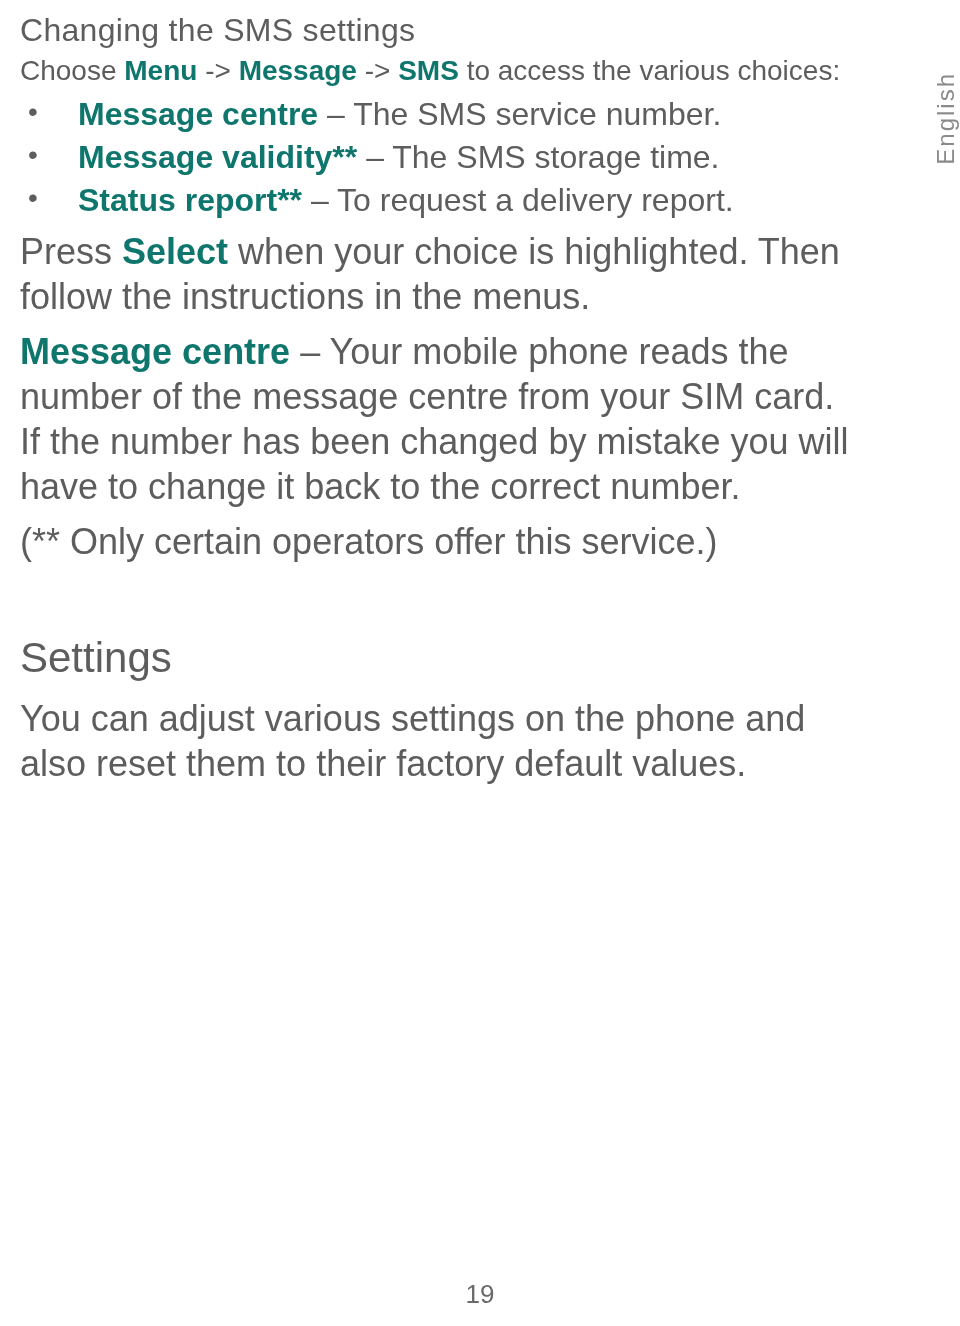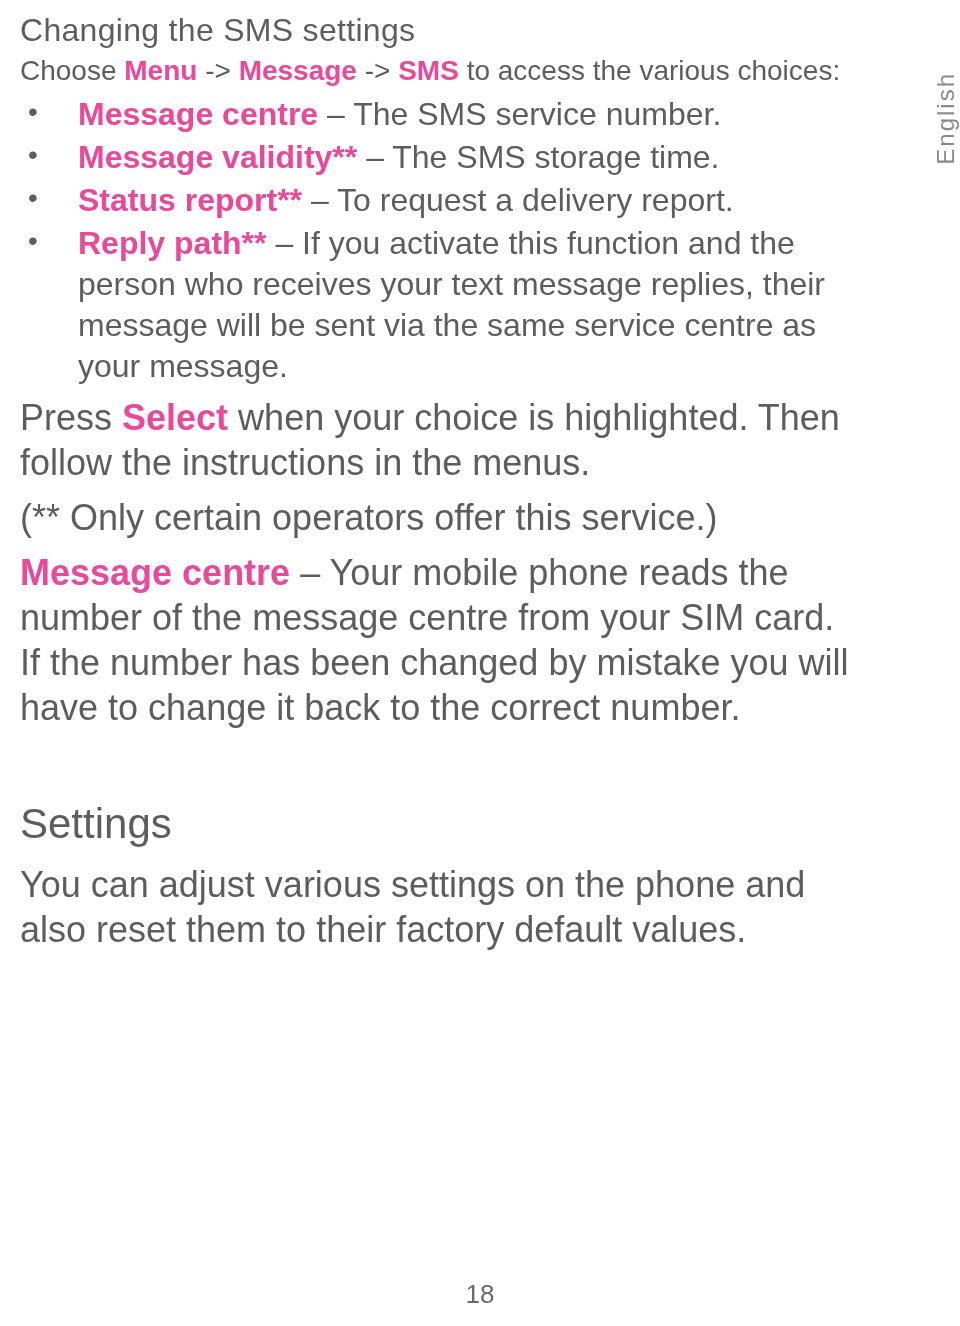--- a/index.html
+++ b/index.html
@@ -69,21 +69,21 @@
     margin: 0 0 2px 0;
   }
   ul.bullets li::before {
     content: "•";
     position: absolute;
     left: 8px;
     top: 0;
     font-size: 28px;
     color: #5d5d5d;
   }
-  .b { font-weight: 600; color: #ec4899; }
+  .b { font-weight: 600; color: #0f766e; }
   .page-number {
     position: absolute;
     bottom: 16px;
     left: 0;
     width: 960px;
     text-align: center;
     font-size: 26px;
     color: #6a6a6a;
   }
 </style>
@@ -103,35 +103,32 @@
   <ul class="bullets">
     <li>
       <span class="b">Message centre</span><span> – The SMS service number.</span>
     </li>
     <li>
       <span class="b">Message validity**</span><span> – The SMS storage time.</span>
     </li>
     <li>
       <span class="b">Status report**</span><span> – To request a delivery report.</span>
     </li>
-    <li>
-      <span class="b">Reply path**</span><span> – If you activate this function and the person who receives your text message replies, their message will be sent via the same service centre as your message.</span>
-    </li>
   </ul>
 
   <p class="body">
     <span>Press </span><span class="b">Select</span><span> when your choice is highlighted. Then follow the instructions in the menus.</span>
   </p>
 
-  <p class="body">(** Only certain operators offer this service.)</p>
-
   <p class="body">
     <span class="b">Message centre</span><span> – Your mobile phone reads the number of the message centre from your SIM card. If the number has been changed by mistake you will have to change it back to the correct number.</span>
   </p>
+
+  <p class="body">(** Only certain operators offer this service.)</p>
 
   <h1 class="big-title">Settings</h1>
 
   <p class="body">You can adjust various settings on the phone and also reset them to their factory default values.</p>
 
 
 </div>
 
-<div class="page-number">18</div>
+<div class="page-number">19</div>
 
 </body></html>

